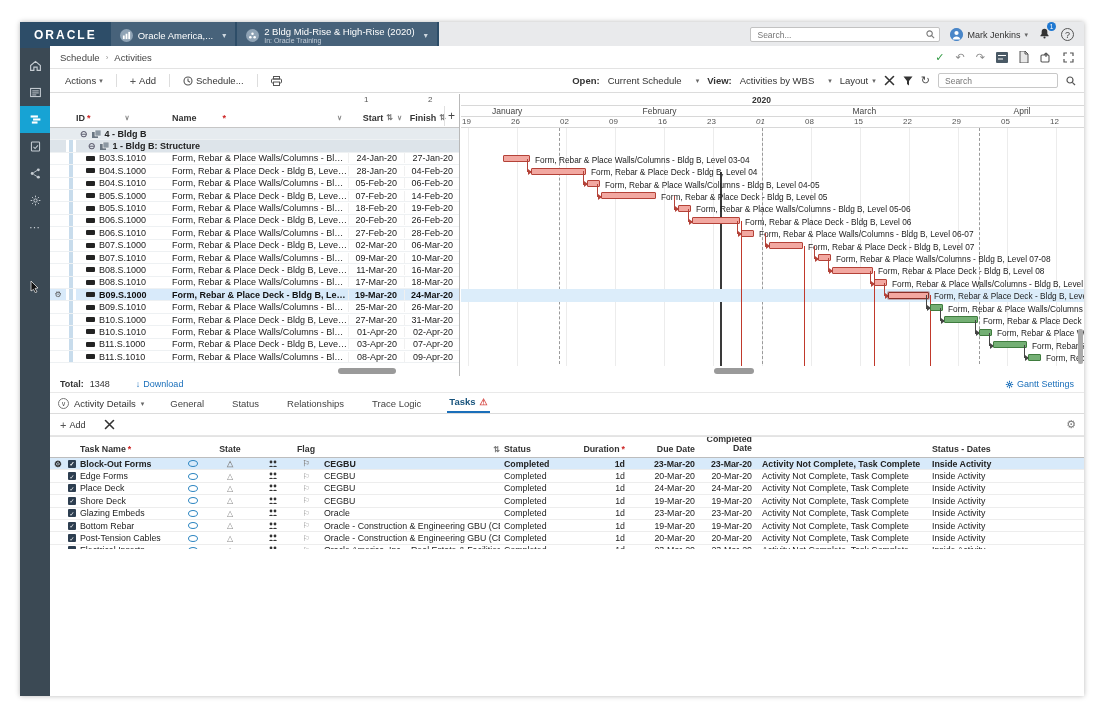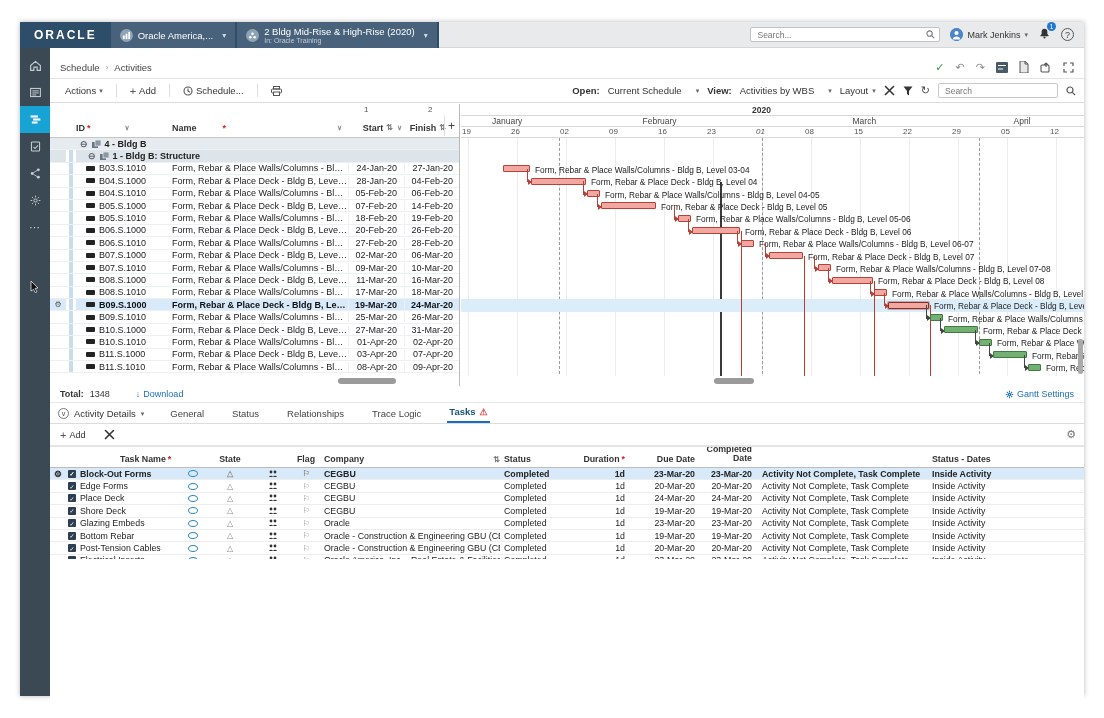--- a/index.html
+++ b/index.html
@@ -25,21 +25,21 @@
   .badge{position:absolute;top:-5px;right:-5px;background:#1f78d1;color:#fff;border-radius:50%;width:9px;height:9px;font-size:6.5px;display:flex;align-items:center;justify-content:center;}
   .help{width:13px;height:13px;border:1px solid #555;border-radius:50%;font-size:9px;display:flex;align-items:center;justify-content:center;color:#444;cursor:pointer;}
 
   
   .sidebar{position:absolute;left:0;top:26px;width:30px;height:648px;background:#3b4954;display:flex;flex-direction:column;align-items:center;padding-top:4px;}
   .sideitem{width:30px;height:27px;display:flex;align-items:center;justify-content:center;color:#c6cdd3;cursor:pointer;}
   .sideitem.active{background:#17a3d4;color:#fff;}
   .sideitem svg{display:block;}
 
   
-  .main{position:absolute;left:30px;top:34px;width:1034px;height:648px;background:#fff;}
+  .main{position:absolute;left:30px;top:24px;width:1034px;height:648px;background:#fff;}
   .crumbbar{height:23px;border-bottom:1px solid #e3e3e3;display:flex;align-items:center;padding:0 10px;gap:6px;}
   .crumb{font-size:9.5px;color:#444;cursor:pointer;}
   .crumbsep{color:#999;font-size:8px;}
   .crumbicons{margin-left:auto;display:flex;align-items:center;gap:11px;}
   .ck{color:#2e9940;font-size:11px;}
   .undo{color:#8a8a8a;font-size:11px;cursor:pointer;}
 
   .toolbar{height:24px;border-bottom:1px solid #dcdcdc;display:flex;align-items:center;padding:0 8px;gap:4px;font-size:9.5px;}
   .tbtn{display:flex;align-items:center;gap:3px;padding:2px 7px;color:#333;cursor:pointer;border-radius:2px;}
   .tdiv{width:1px;height:13px;background:#ddd;margin:0 2px;}
@@ -749,32 +749,29 @@
         <span>Add</span>
       </div>
       <svg width="11" height="11" viewBox="0 0 11 11" style="margin-left:6px;cursor:pointer;">
             <path d="M1.5 1.5l8 8M9.5 1.5l-8 8" stroke="#333" stroke-width="1.6" stroke-linecap="round"></path>
           </svg>
       <span class="gearbtn">⚙</span>
     </div>
 
     <div class="tasks">
       <div class="trow thdr">
-        <div class="tc" style="left:30px;width:100px;margin-left:40px;">
+        <div class="tc" style="left:30px;width:100px;">
               <span>Task Name</span>
               <span class="req">*</span>
             </div>
         <div class="tc c" style="left:155px;width:50px;">
               <span>State</span>
             </div>
         <div class="tc c" style="left:240px;width:32px;">
               <span>Flag</span>
-            </div>
-        <div class="tc" style="left:274px;width:160px;">
-              <span>Company</span>
             </div>
         <div class="tc r" style="left:434px;width:16px;">
               <span class="sorti">⇅</span>
             </div>
         <div class="tc" style="left:454px;width:70px;">
               <span>Status</span>
             </div>
         <div class="tc r" style="left:528px;width:47px;">
               <span>Duration</span>
               <span class="req">*</span>

